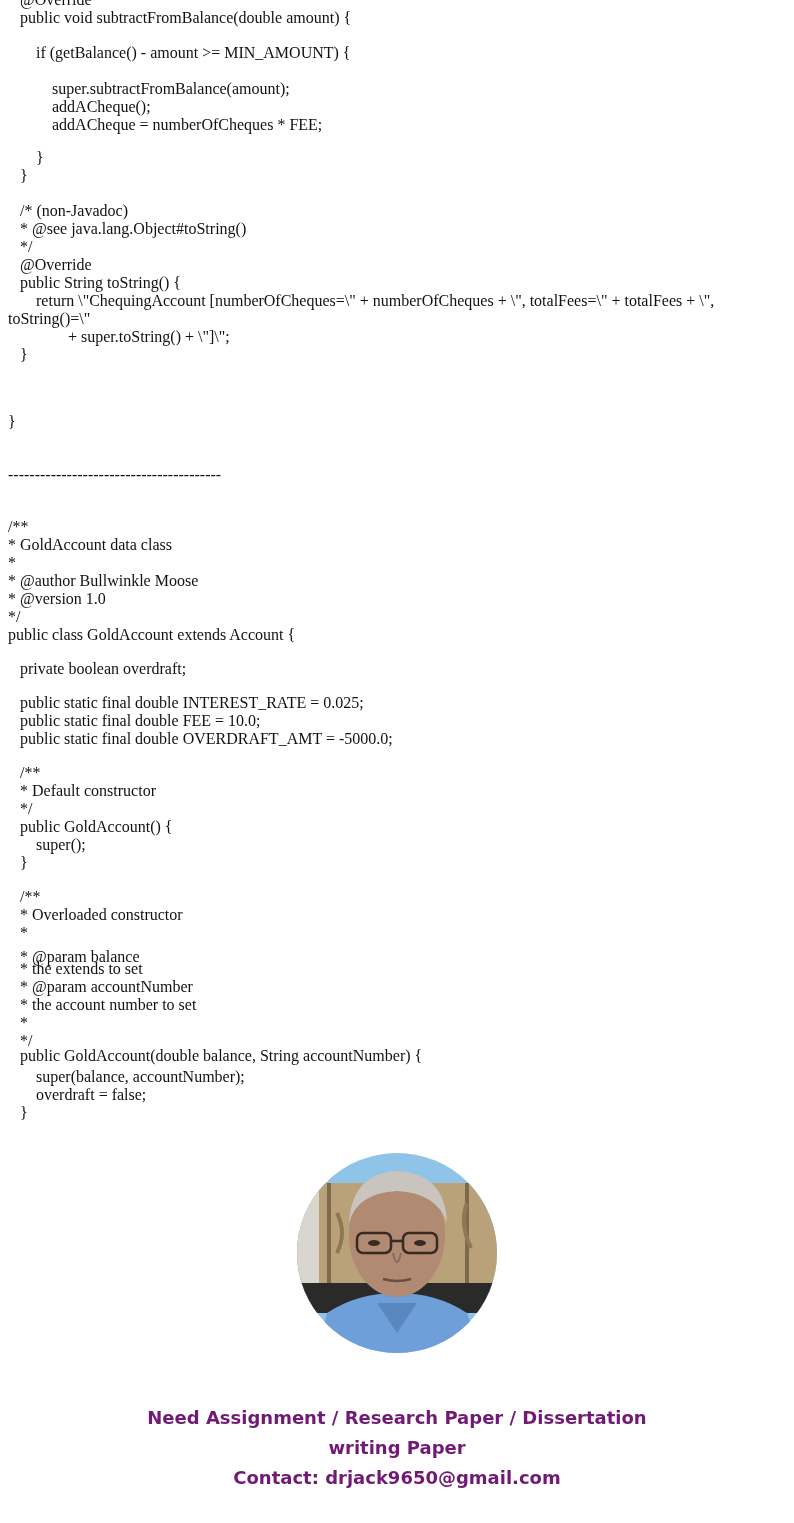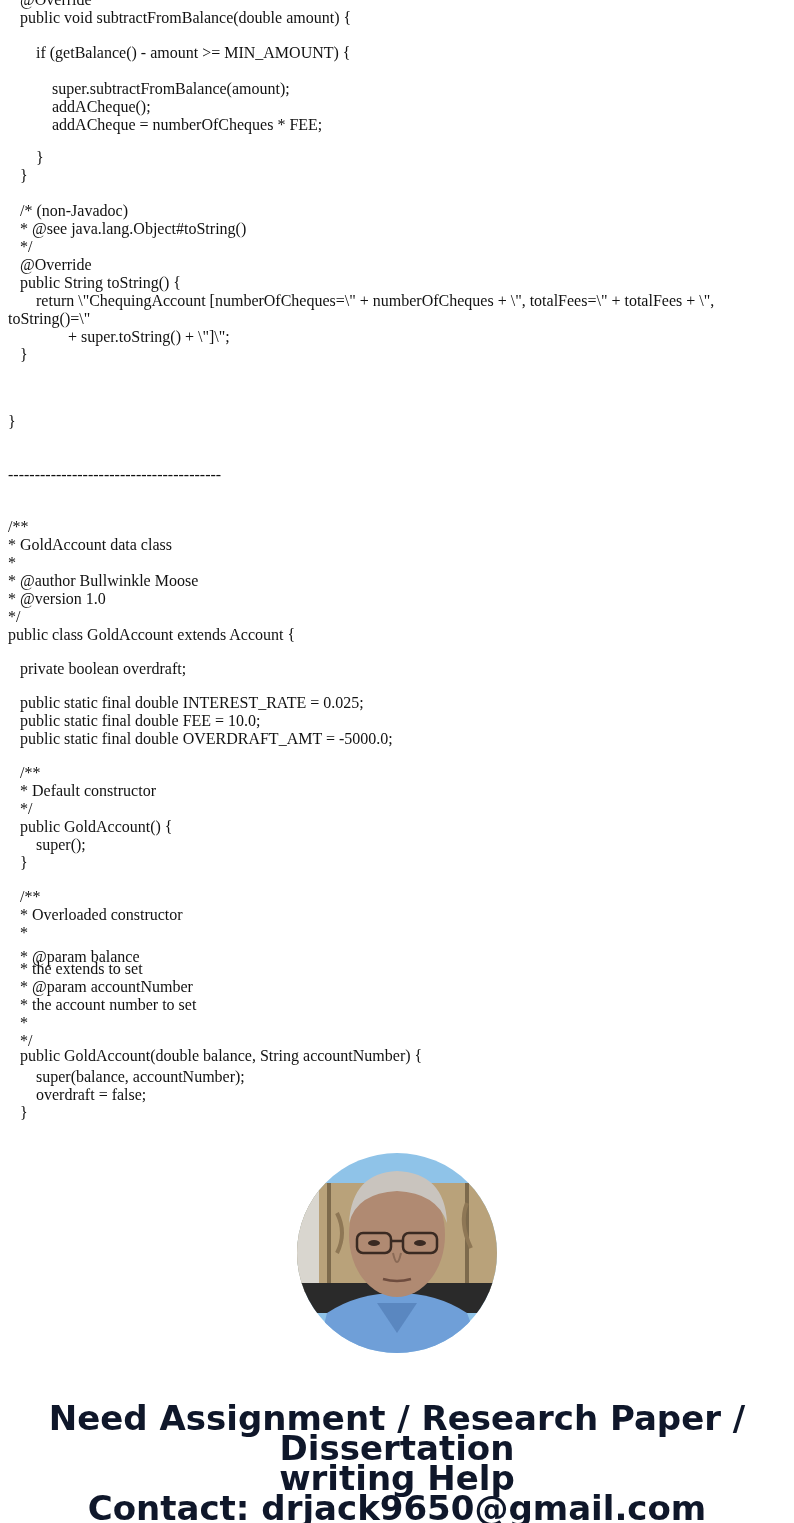--- a/index.html
+++ b/index.html
@@ -37,23 +37,23 @@
       overflow: hidden;
     }
     .promo {
       position: absolute;
       left: 0;
       top: 1403px;
       width: 794px;
       text-align: center;
       font-family: "DejaVu Sans", sans-serif;
       font-weight: bold;
-      font-size: 34px;
+      font-size: 18px;
       line-height: 30px;
-      color: #0f172a;
+      color: #701a75;
     }
   </style>
 </head>
 <body>
 
 <div class="code" id="code" style="height: 1140px;">
     <div class="line" style="position: absolute; left: 0px; top: 0px;">   @Override</div>
     <div class="line" style="position: absolute; left: 0px; top: 18px;">   public void subtractFromBalance(double amount) {</div>
     <div class="line" style="position: absolute; left: 0px; top: 53px;">       if (getBalance() - amount &gt;= MIN_AMOUNT) {</div>
     <div class="line" style="position: absolute; left: 0px; top: 89px;">           super.subtractFromBalance(amount);</div>
@@ -122,15 +122,15 @@
     <line x1="94" y1="88" x2="106" y2="88" stroke="#3a2a22" stroke-width="2.5"></line>
     <ellipse cx="77" cy="90" rx="6" ry="3" fill="#3a2a22"></ellipse>
     <ellipse cx="123" cy="90" rx="6" ry="3" fill="#3a2a22"></ellipse>
     <path d="M96 100 Q100 118 104 100" stroke="#8a6a56" stroke-width="2" fill="none"></path>
     <path d="M86 126 Q100 130 114 126" stroke="#6e4c3e" stroke-width="2.5" fill="none"></path>
   </svg>
 </div>
 
 <div class="promo">
   <div>Need Assignment / Research Paper / Dissertation</div>
-  <div>writing Help</div>
+  <div>writing Paper</div>
   <div>Contact: drjack9650@gmail.com</div>
 </div>
 
 </body></html>

